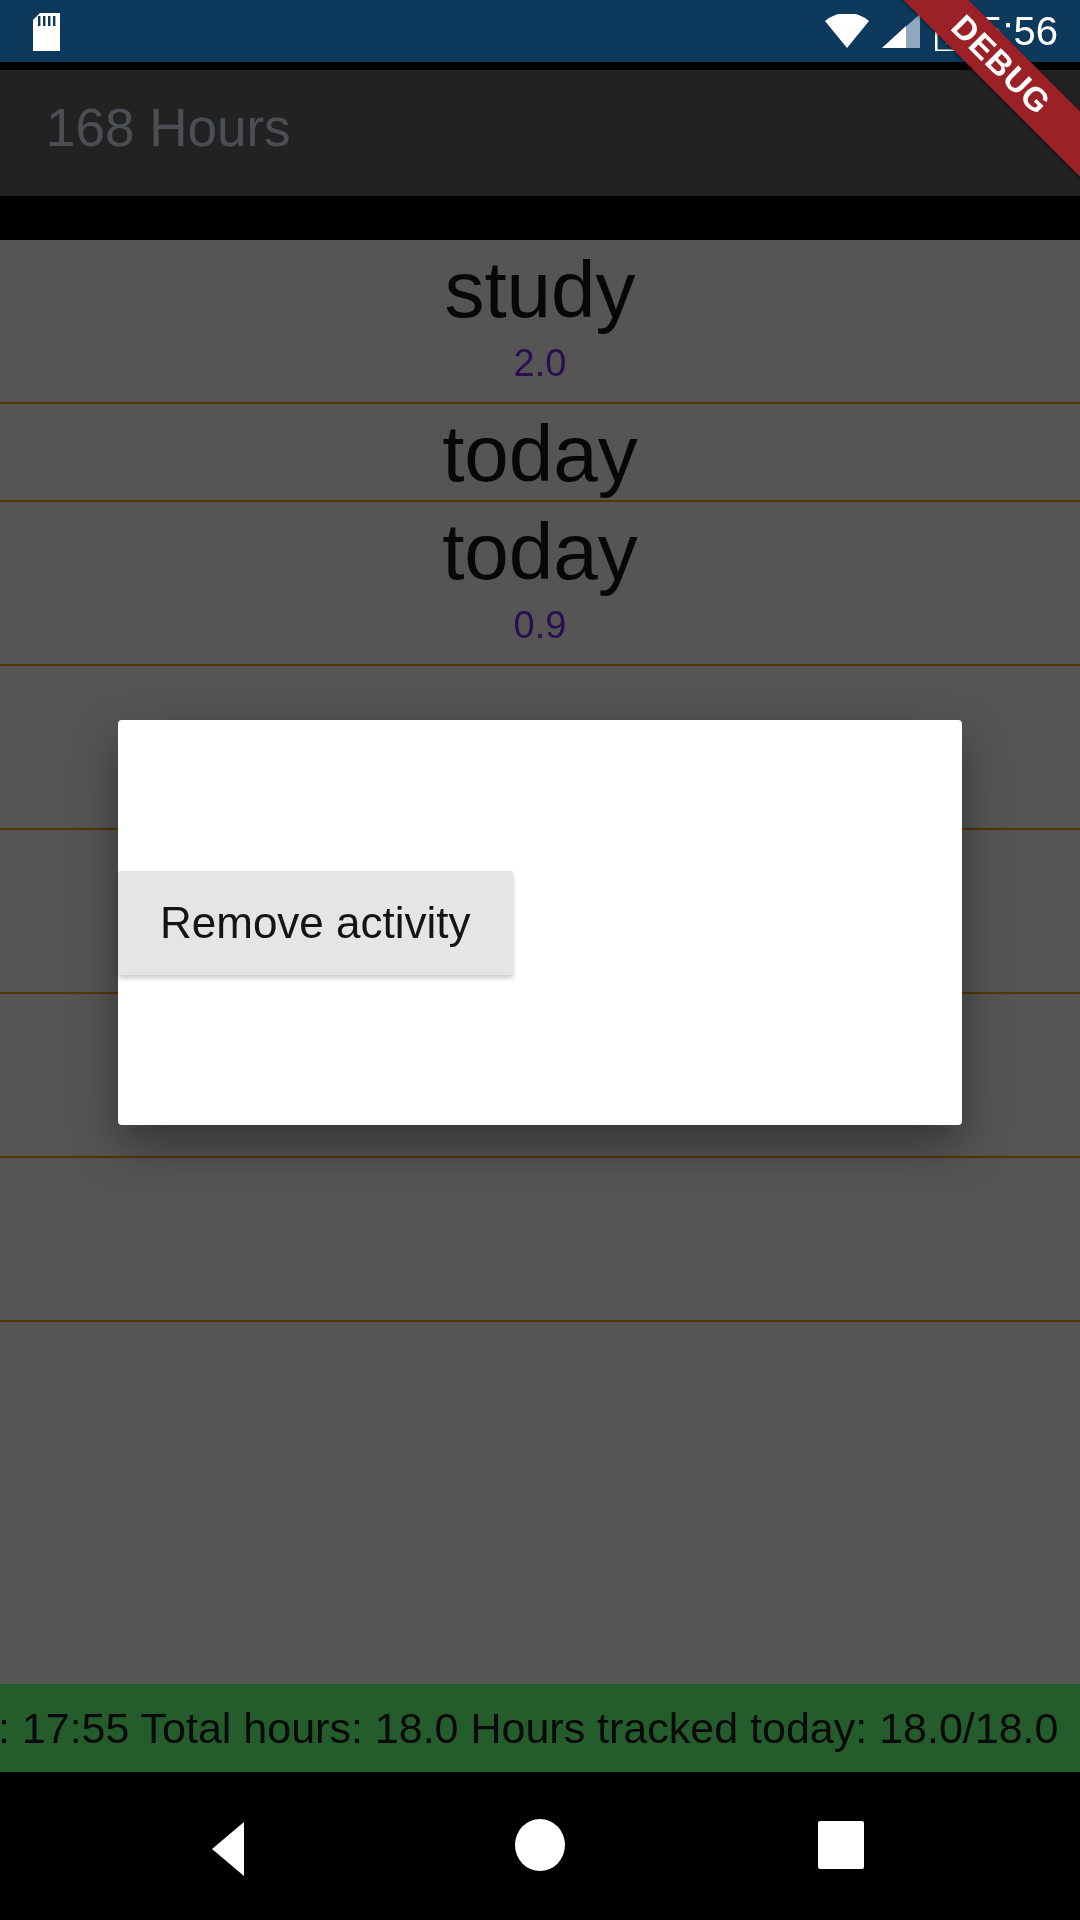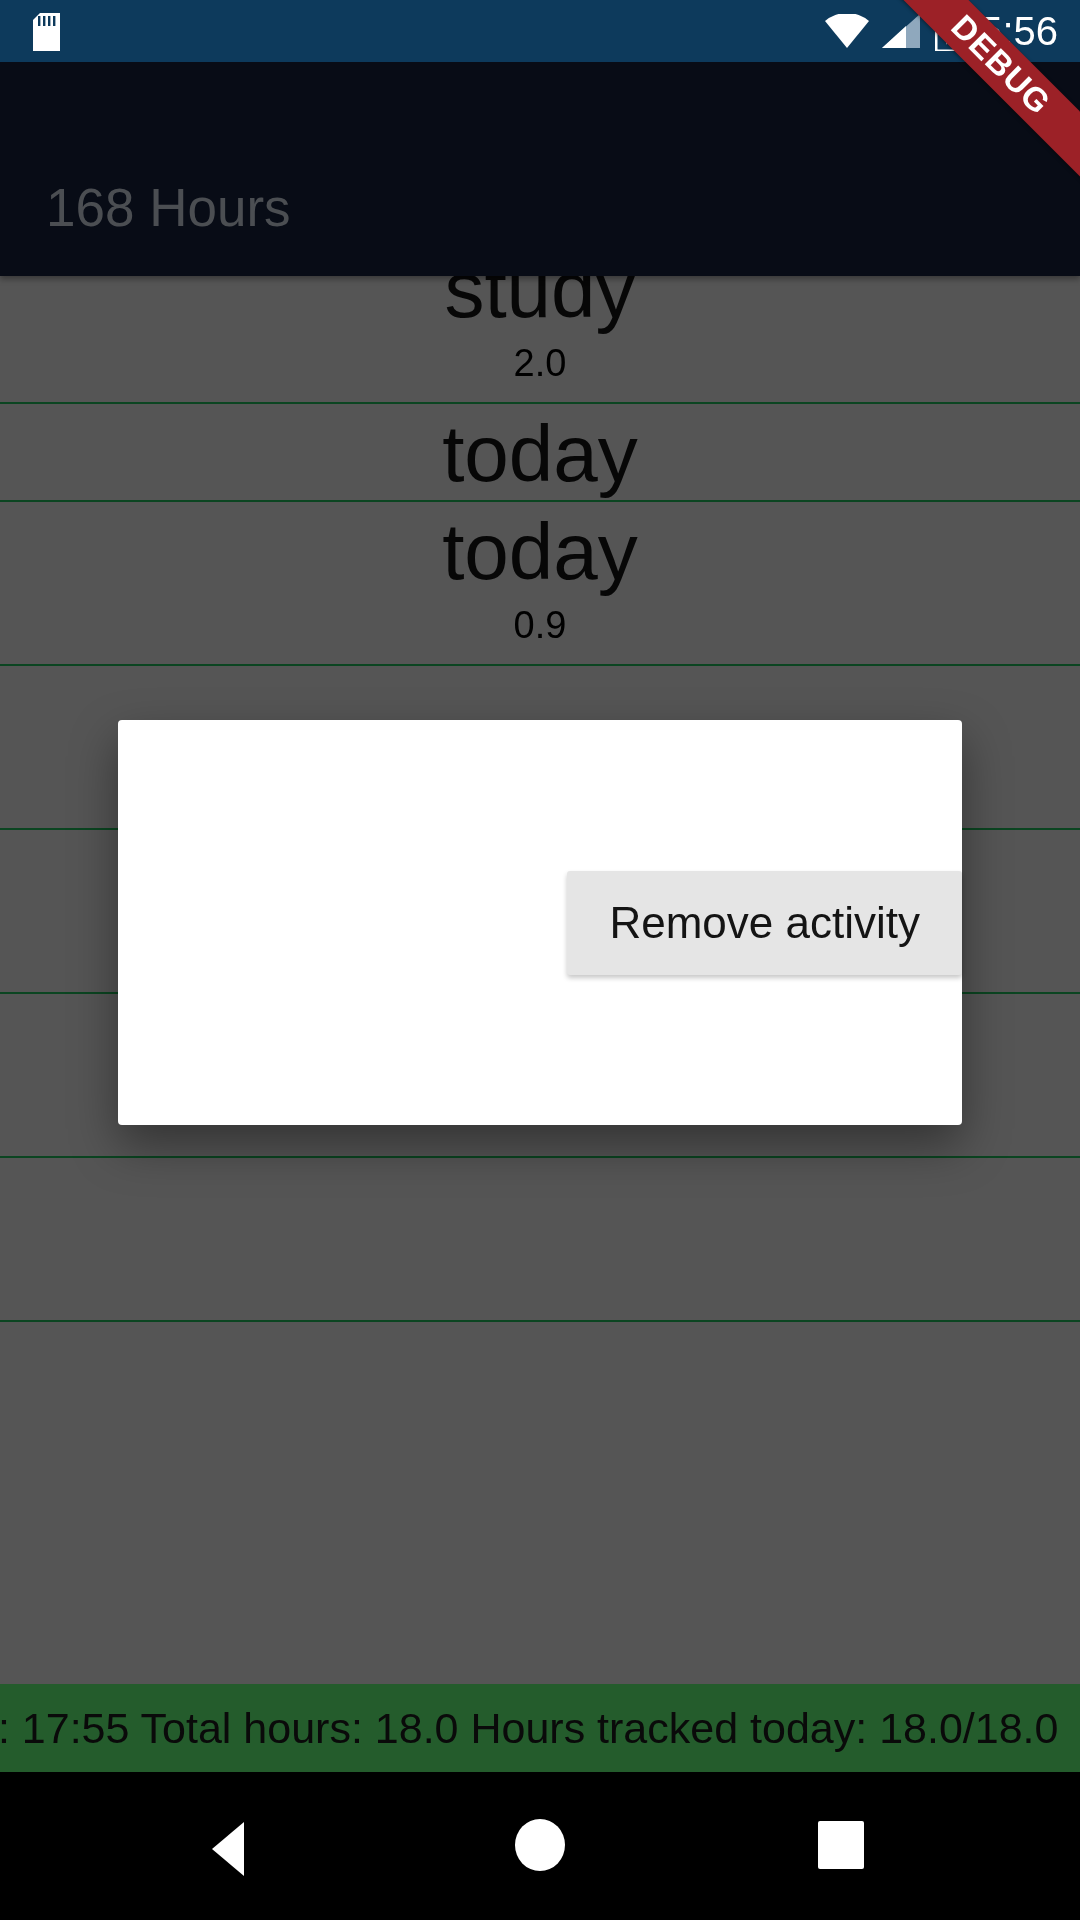--- a/index.html
+++ b/index.html
@@ -67,23 +67,23 @@
     letter-spacing: 1px;
     display: flex;
     align-items: center;
     justify-content: center;
     box-shadow: 0 1px 4px rgba(0,0,0,0.45);
   }
 
   
   #app-bar {
     position: absolute;
-    left: 0; top: 62px;
-    width: 1080px; height: 214px;
-    background: #0f172a;
+    left: 0; top: 70px;
+    width: 1080px; height: 126px;
+    background: #404040;
     z-index: 10;
     box-shadow: 0 3px 6px rgba(0,0,0,0.35);
   }
   #app-bar-title {
     position: absolute;
     left: 46px;
     bottom: 38px;
     font-size: 53px;
     color: #8b9098;
     font-family: "Liberation Sans", sans-serif;
@@ -97,36 +97,36 @@
     width: 1080px;
     height: 1444px;
     background: #9d9d9d;
     z-index: 5;
     overflow: hidden;
   }
   .list-row {
     position: relative;
     width: 1080px;
     box-sizing: border-box;
-    border-bottom: 2px solid #15803d;
+    border-bottom: 2px solid #a16207;
     text-align: center;
     padding-top: 4px;
   }
   .row-name {
     display: block;
     font-size: 80px;
     line-height: 92px;
     color: #0d0d0d;
     font-family: "Liberation Sans", sans-serif;
   }
   .row-value {
     display: block;
     font-size: 38px;
     line-height: 54px;
-    color: #000000;
+    color: #4c1d95;
     padding-bottom: 12px;
     font-family: "Liberation Sans", sans-serif;
   }
   .list-row.empty {
     height: 164px;
   }
 
   
   #scrim {
     position: absolute;
@@ -149,21 +149,21 @@
     border-radius: 4px;
     box-shadow: 0 20px 48px rgba(0,0,0,0.40);
   }
   #dialog-buttons {
     position: absolute;
     left: 0; top: 0;
     width: 844px;
     height: 405px;
     display: flex;
     flex-direction: column;
-    align-items: flex-end;
+    align-items: flex-start;
     justify-content: center;
     gap: 30px;
   }
   .dlg-btn {
     background: #e5e5e5;
     border: none;
     border-radius: 3px;
     color: #141414;
     font-size: 44px;
     font-family: "Liberation Sans", sans-serif;

